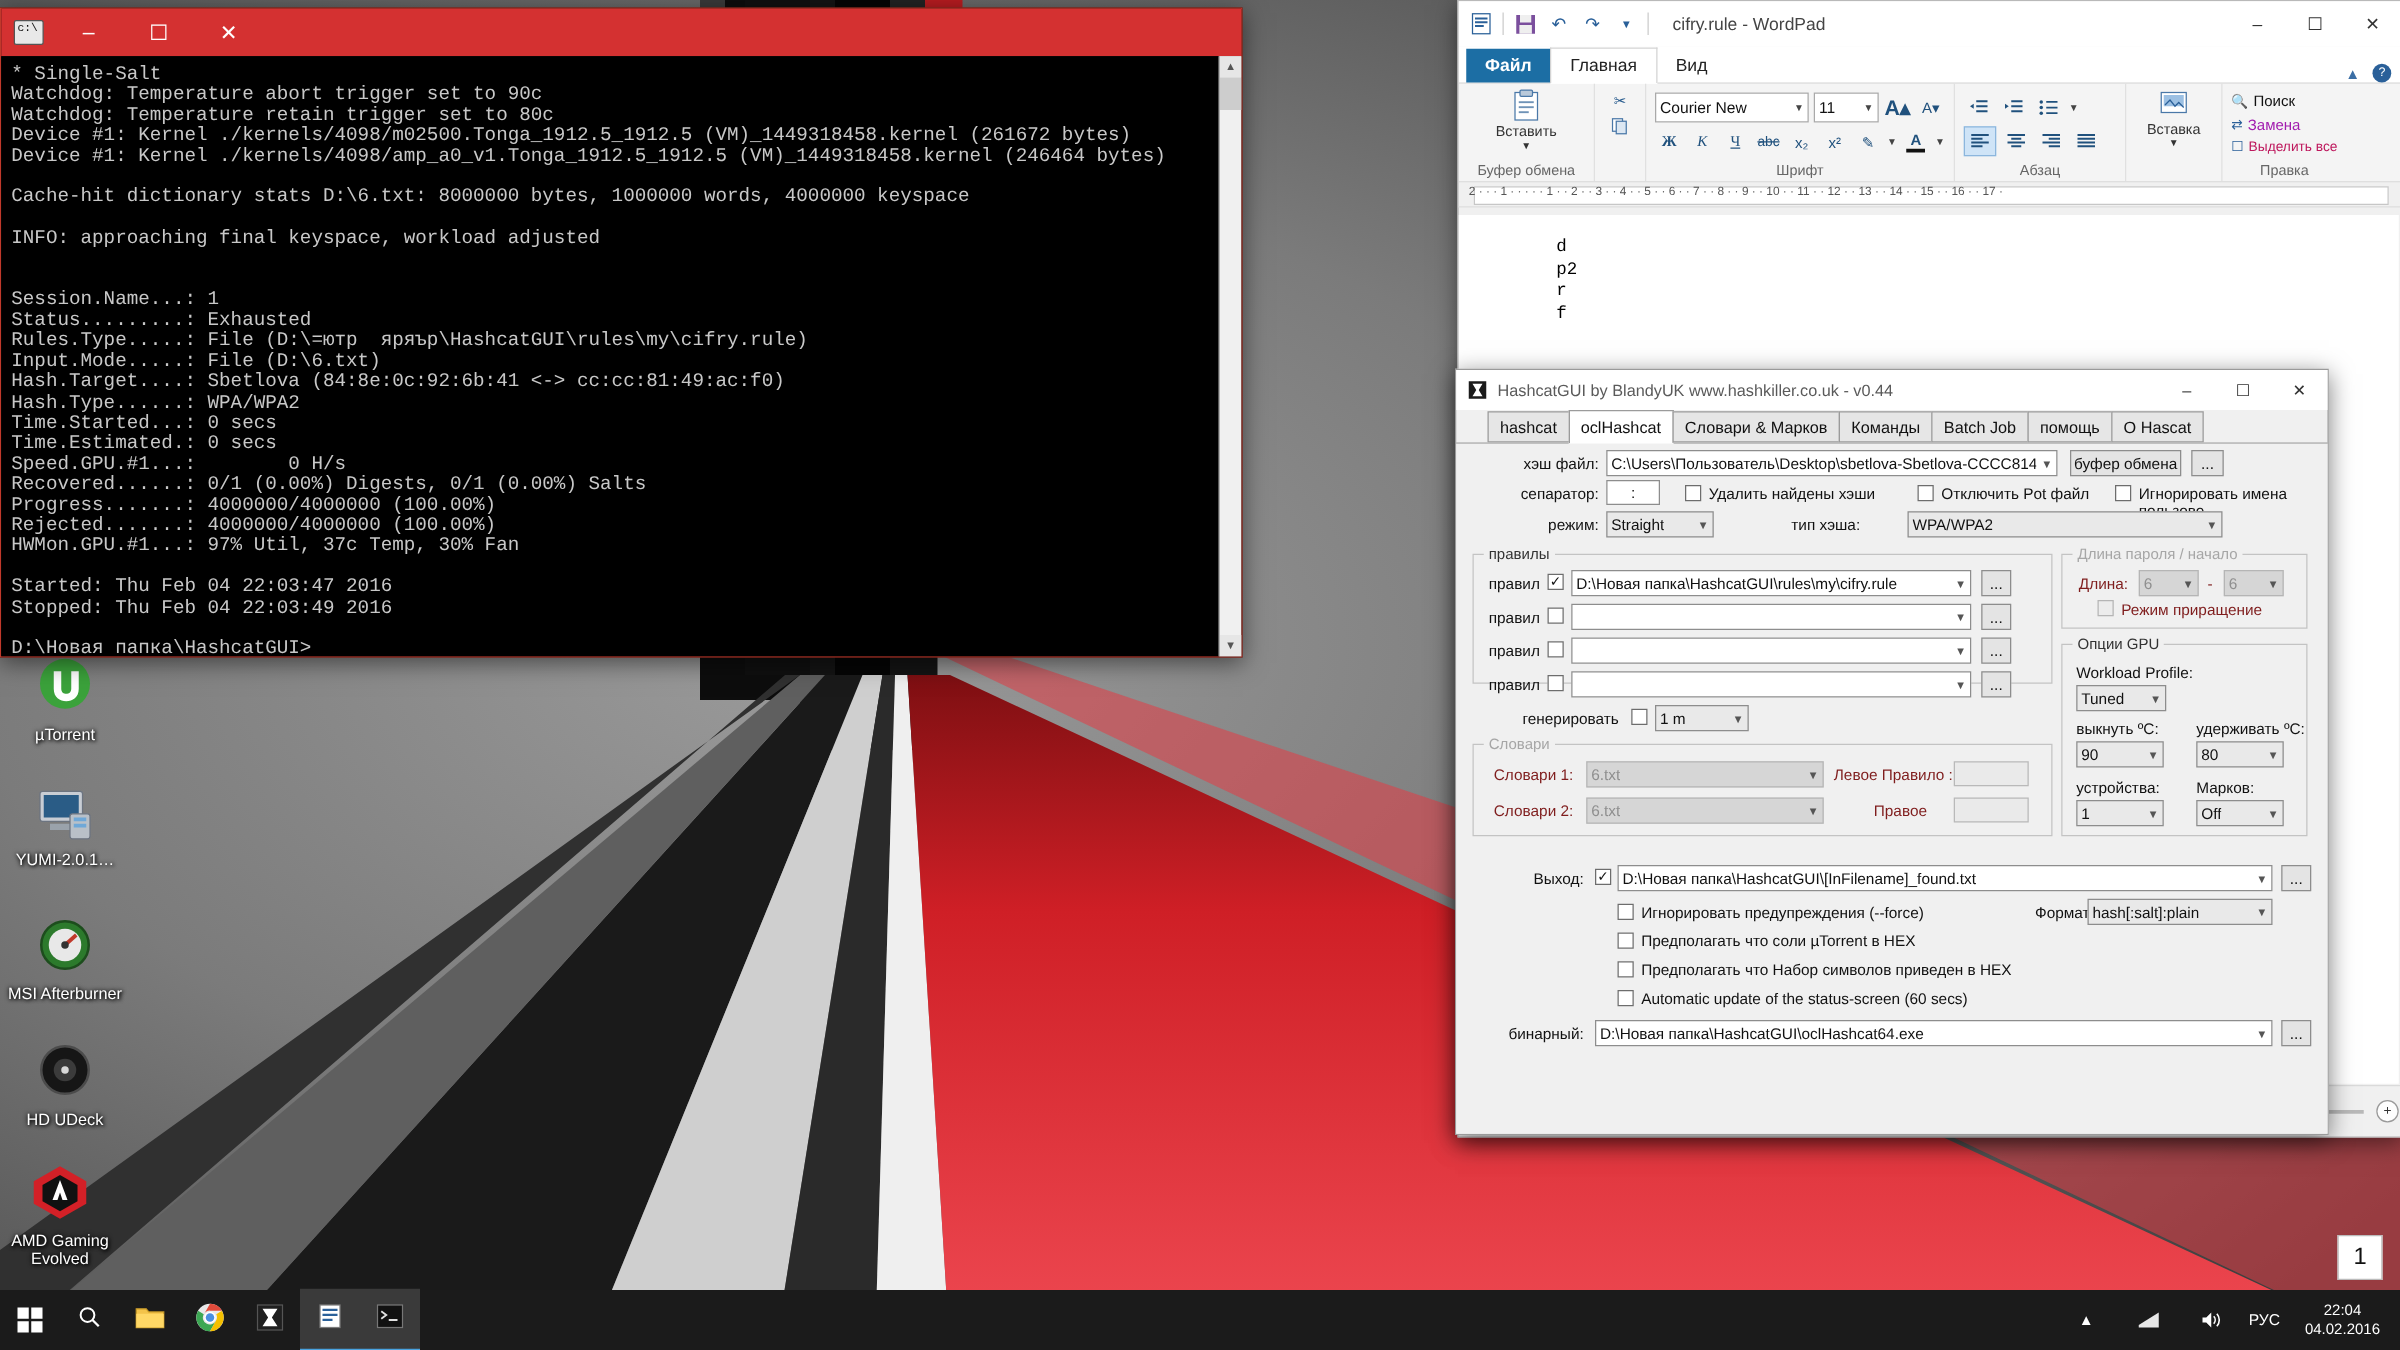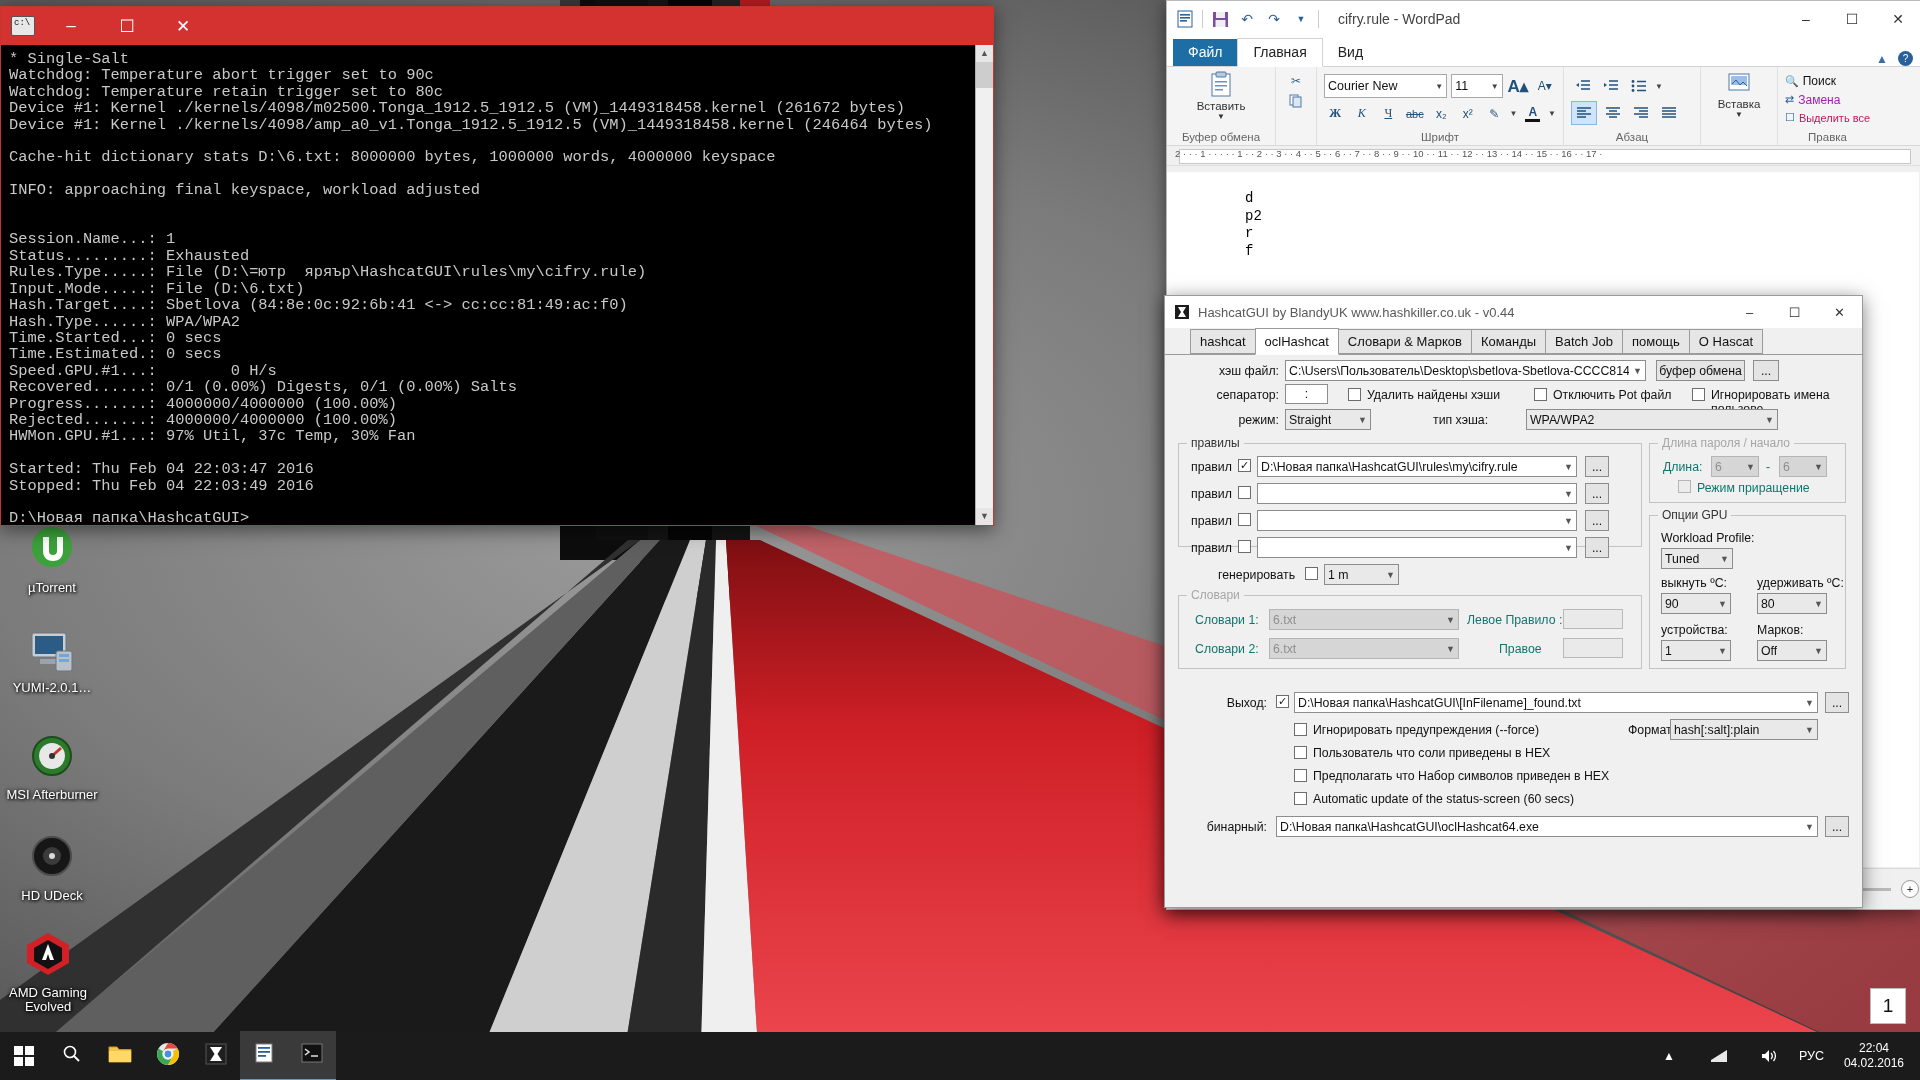--- a/index.html
+++ b/index.html
@@ -48,21 +48,21 @@
   #wp{left:1166px;top:0;width:754px;height:908px;background:#f0f0f0;border:1px solid #b9b9b9;}
   #wp .qat{height:36px;display:flex;align-items:center;background:#fff;padding-left:8px;gap:7px;}
   #wp .qat .qi{width:20px;height:20px;display:flex;align-items:center;justify-content:center;font-size:14px;color:#2a6099;}
   #wp .qat .sep{width:1px;height:18px;background:#ccc;}
   #wp .qat .wtitle{margin-left:12px;color:#444;font-size:14px;}
   #wp .qat .wbtns{margin-left:auto;display:flex;}
   #wp .qat .wbtns div{width:46px;height:36px;display:flex;align-items:center;justify-content:center;font-size:14px;color:#333;}
   #wp .tabs{height:29px;display:flex;align-items:flex-end;background:#fff;padding-left:6px;
     border-bottom:1px solid #d3d3d3;}
   #wp .tabs .t{padding:5px 15px 6px;font-size:14px;color:#222;}
-  #wp .tabs .t.file{background:#1c6ea4;color:#fff;}
+  #wp .tabs .t.file{background:#1c6ea4;color:#fff;font-weight:bold;}
   #wp .tabs .t.act{background:#fff;border:1px solid #d3d3d3;border-bottom:1px solid #fff;margin-bottom:-1px;}
   #wp .tabs .help{margin-left:auto;display:flex;align-items:center;padding-right:8px;gap:10px;color:#3b6ea5;font-size:12px;}
   #wp .ribbon{height:78px;background:#f4f4f4;border-bottom:1px solid #d8d8d8;display:flex;font-size:12px;}
   #wp .grp{display:flex;flex-direction:column;justify-content:space-between;
     border-right:1px solid #e0e0e0;padding:3px 7px 0;}
   #wp .grp .gl{text-align:center;color:#666;font-size:11.5px;padding-bottom:2px;}
   #wp .grp .row{display:flex;align-items:center;gap:4px;}
   #wp .btn-ico{display:flex;align-items:center;justify-content:center;color:#2a5d8f;}
   #wp .fontbox{width:122px;height:22px;border:1px solid #a9a9a9;background:#fff;font-size:12.5px;
     display:flex;align-items:center;padding:0 3px;color:#111;justify-content:space-between;}
@@ -91,21 +91,21 @@
   #hc .tbar .title{font-size:13px;color:#5a5a5a;}
   #hc .tbar .btns{margin-left:auto;display:flex;}
   #hc .tbar .btns div{width:45px;height:32px;display:flex;align-items:center;justify-content:center;
     font-size:13px;color:#333;}
   #hc .tabrow{display:flex;align-items:flex-end;height:26px;padding-left:25px;border-bottom:1px solid #9b9b9b;}
   #hc .tabrow .t{font-size:13px;padding:4px 9px 4px;color:#111;border:1px solid #9b9b9b;
     background:#e6e6e6;margin-right:-1px;}
   #hc .tabrow .t.act{background:#fff;border-bottom:1px solid #fff;margin-bottom:-1px;padding:5px 9px 5px;}
   #hc .body{position:relative;height:552px;background:#f0f0f0;}
   #hc .lbl{font-size:12.3px;color:#111;}
-  #hc .lbl.dim{color:#0f766e;}
+  #hc .lbl.dim{color:#7f1d1d;}
   #hc .inp{height:20px;border:1px solid #8d8d8d;background:#fff;font-size:12.3px;color:#111;
     display:flex;align-items:center;padding:0 3px;box-sizing:border-box;overflow:hidden;white-space:nowrap;}
   #hc .combo{height:21px;border:1px solid #8d8d8d;background:#e9e9e9;font-size:12.3px;color:#111;
     display:flex;align-items:center;justify-content:space-between;padding:0 3px;box-sizing:border-box;}
   #hc .combo.white{background:#fff;}
   #hc .combo.dis{background:#d6d6d6;color:#8f8f8f;border-color:#b5b5b5;}
   #hc .combo .cv{overflow:hidden;white-space:nowrap;}
   #hc .combo .ar{font-size:9px;color:#555;margin-left:4px;}
   #hc .btn{height:21px;border:1px solid #8d8d8d;background:#e4e4e4;font-size:12.3px;color:#111;
     display:flex;align-items:center;justify-content:center;box-sizing:border-box;}
@@ -659,21 +659,21 @@
     <div class="combo white" style="position:absolute;left:129px;top:337px;width:524px;">
       <span class="cv">D:\Новая папка\HashcatGUI\[InFilename]_found.txt</span>
       <span class="ar">▼</span>
     </div>
     <div class="btn" style="position:absolute;left:660px;top:337px;width:24px;">...</div>
 
     <span class="cbx" style="position:absolute;left:129px;top:368px;"></span>
     <span class="lbl" style="position:absolute;left:148px;top:368px;">Игнорировать предупреждения (--force)</span>
 
     <span class="cbx" style="position:absolute;left:129px;top:391px;"></span>
-    <span class="lbl" style="position:absolute;left:148px;top:391px;">Пользователь что соли приведены в HEX</span>
+    <span class="lbl" style="position:absolute;left:148px;top:391px;">Предполагать что соли µTorrent в HEX</span>
 
     <span class="cbx" style="position:absolute;left:129px;top:414px;"></span>
     <span class="lbl" style="position:absolute;left:148px;top:414px;">Предполагать что Набор символов приведен в HEX</span>
 
     <span class="cbx" style="position:absolute;left:129px;top:437px;"></span>
     <span class="lbl" style="position:absolute;left:148px;top:437px;">Automatic update of the status-screen (60 secs)</span>
 
     <span class="lbl" style="position:absolute;left:463px;top:368px;">Формат:</span>
     <div class="combo" style="position:absolute;left:505px;top:364px;width:148px;">
       <span class="cv">hash[:salt]:plain</span>

